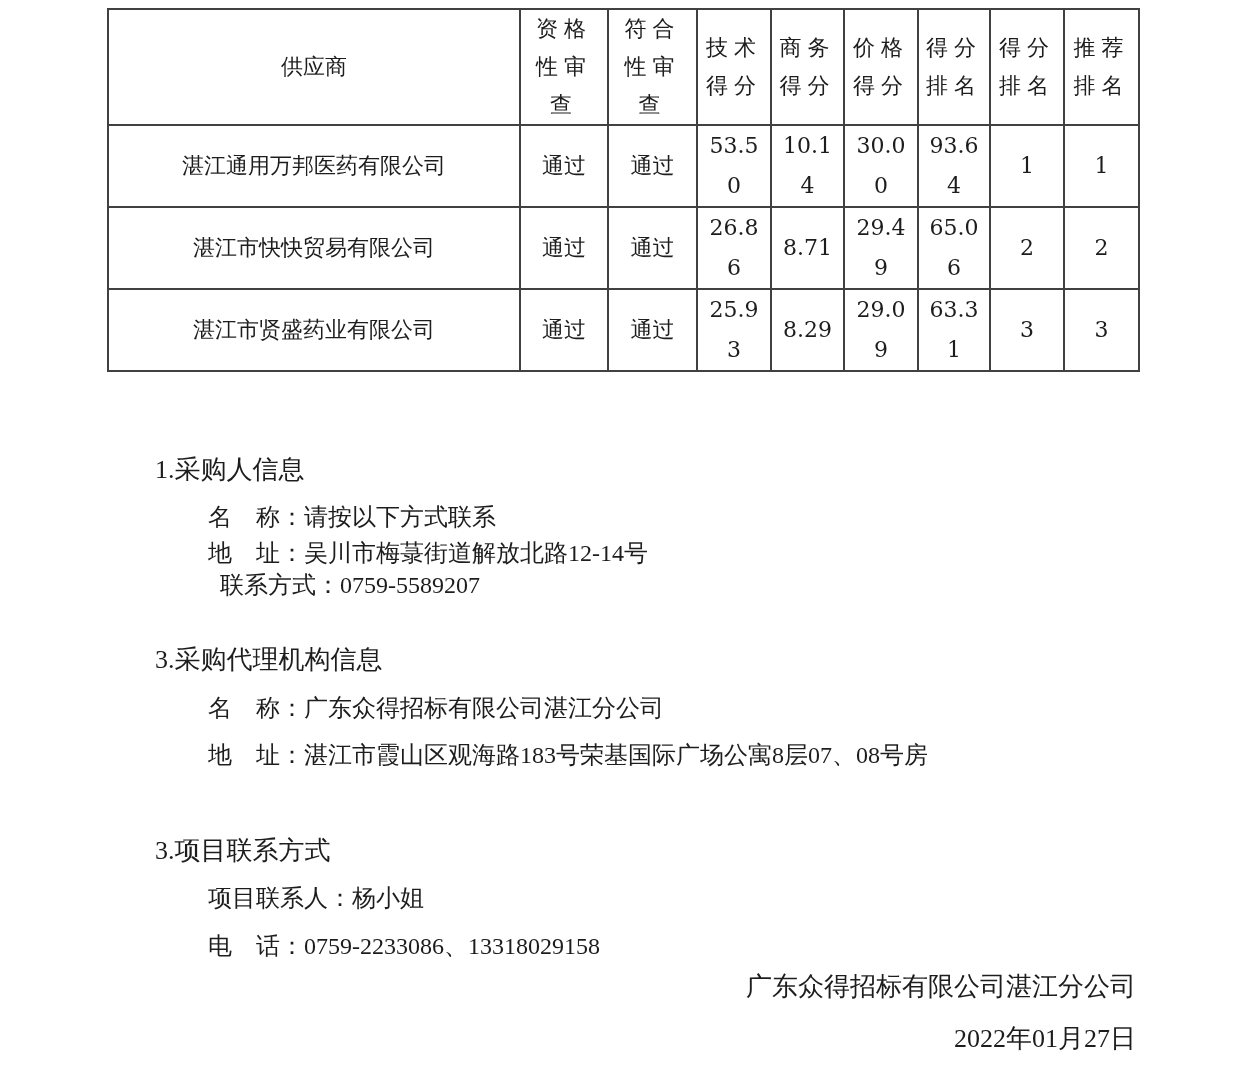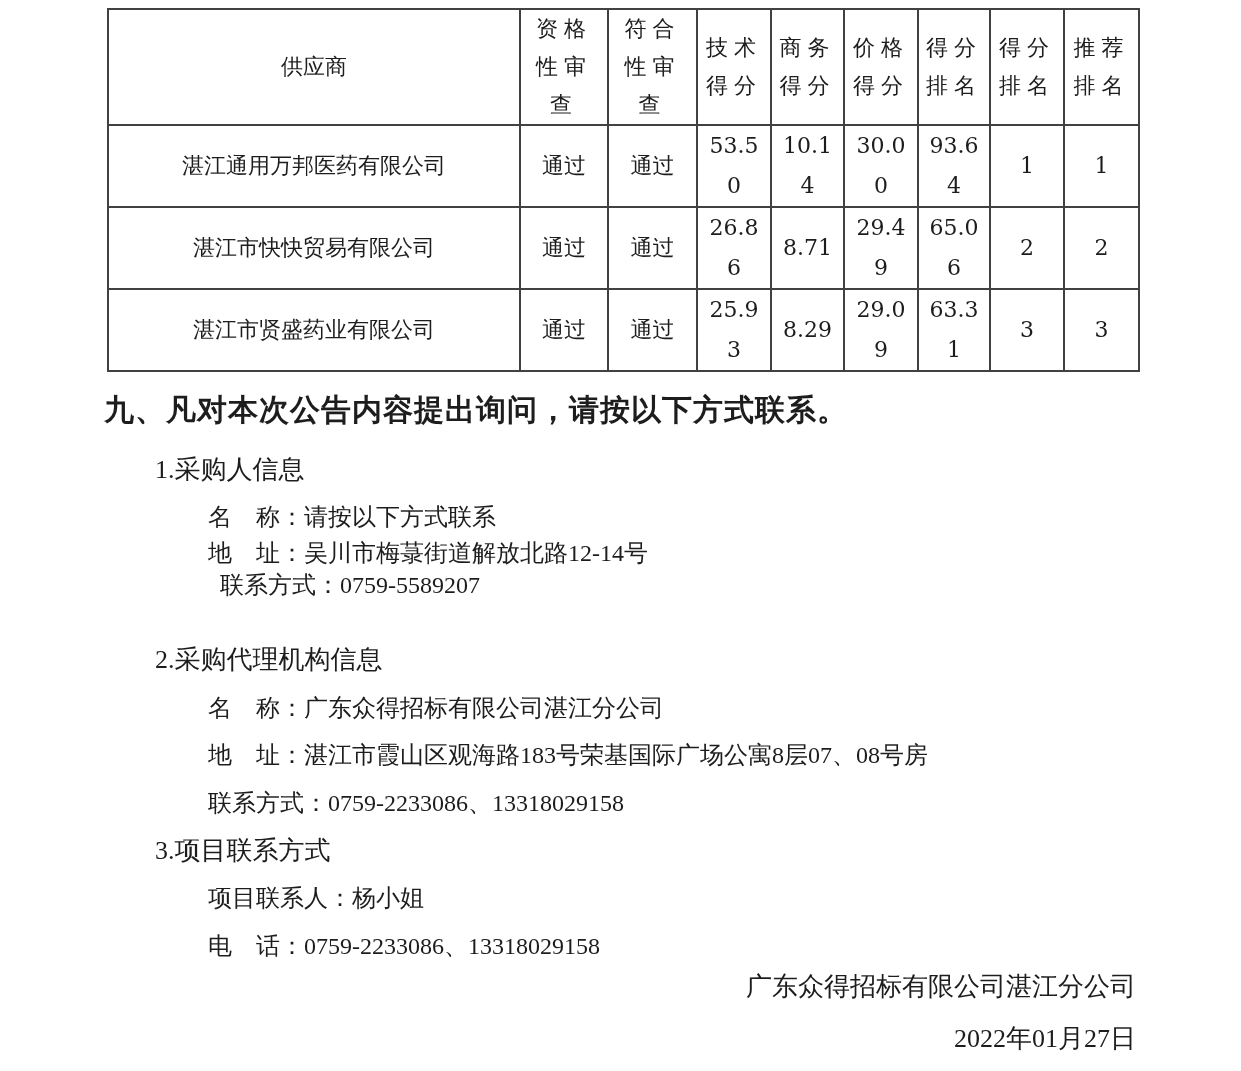--- a/index.html
+++ b/index.html
@@ -127,31 +127,29 @@
         <td class="num">25.93</td>
         <td class="num">8.29</td>
         <td class="num">29.09</td>
         <td class="num">63.31</td>
         <td class="num">3</td>
         <td class="num">3</td>
       </tr>
     </tbody>
   </table>
 
-  <div class="heading">九、凡对本次公告内容提出询问，请按以下方式联系。</div>
 
   <div class="line lvl1" style="top:455px;">1.采购人信息</div>
   <div class="line lvl2" style="top:502px;">名　称：请按以下方式联系</div>
   <div class="line lvl2" style="top:538px;">地　址：吴川市梅菉街道解放北路12-14号</div>
   <div class="line lvl2" style="top:570px;margin-left:12px;">联系方式：0759-5589207</div>
 
-  <div class="line lvl1" style="top:645px;">2.采购代理机构信息</div>
+  <div class="line lvl1" style="top:645px;">3.采购代理机构信息</div>
   <div class="line lvl2" style="top:693px;">名　称：广东众得招标有限公司湛江分公司</div>
   <div class="line lvl2" style="top:740px;">地　址：湛江市霞山区观海路183号荣基国际广场公寓8层07、08号房</div>
-  <div class="line lvl2" style="top:788px;">联系方式：0759-2233086、13318029158</div>
 
   <div class="line lvl1" style="top:836px;">3.项目联系方式</div>
   <div class="line lvl2" style="top:883px;">项目联系人：杨小姐</div>
   <div class="line lvl2" style="top:931px;">电　话：0759-2233086、13318029158</div>
 
   <div class="sig" style="top:971px;">广东众得招标有限公司湛江分公司</div>
   <div class="sig" style="top:1023px;">2022年01月27日</div>
 
 </div>
 

